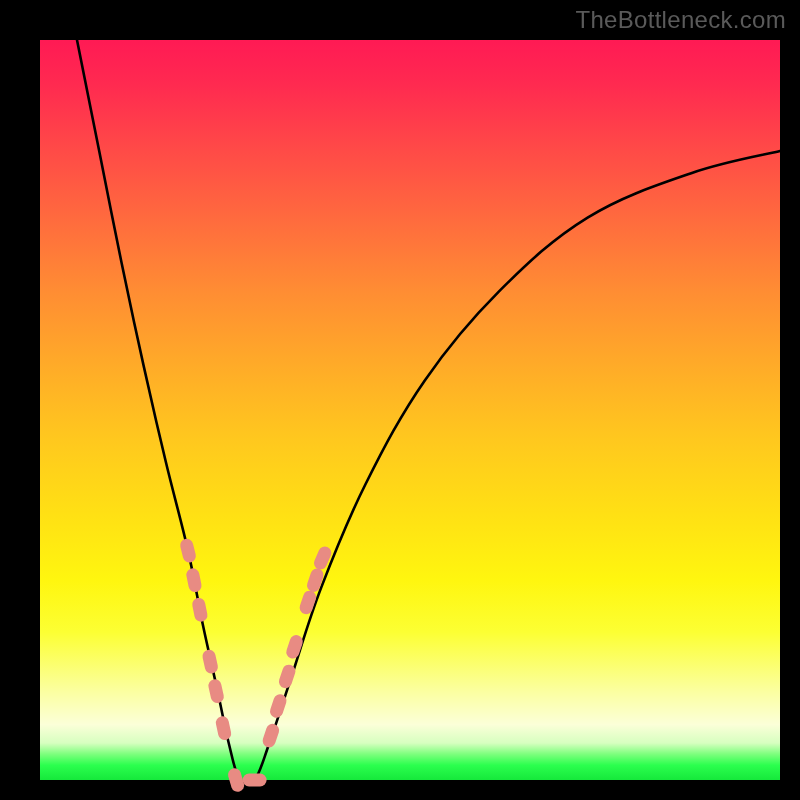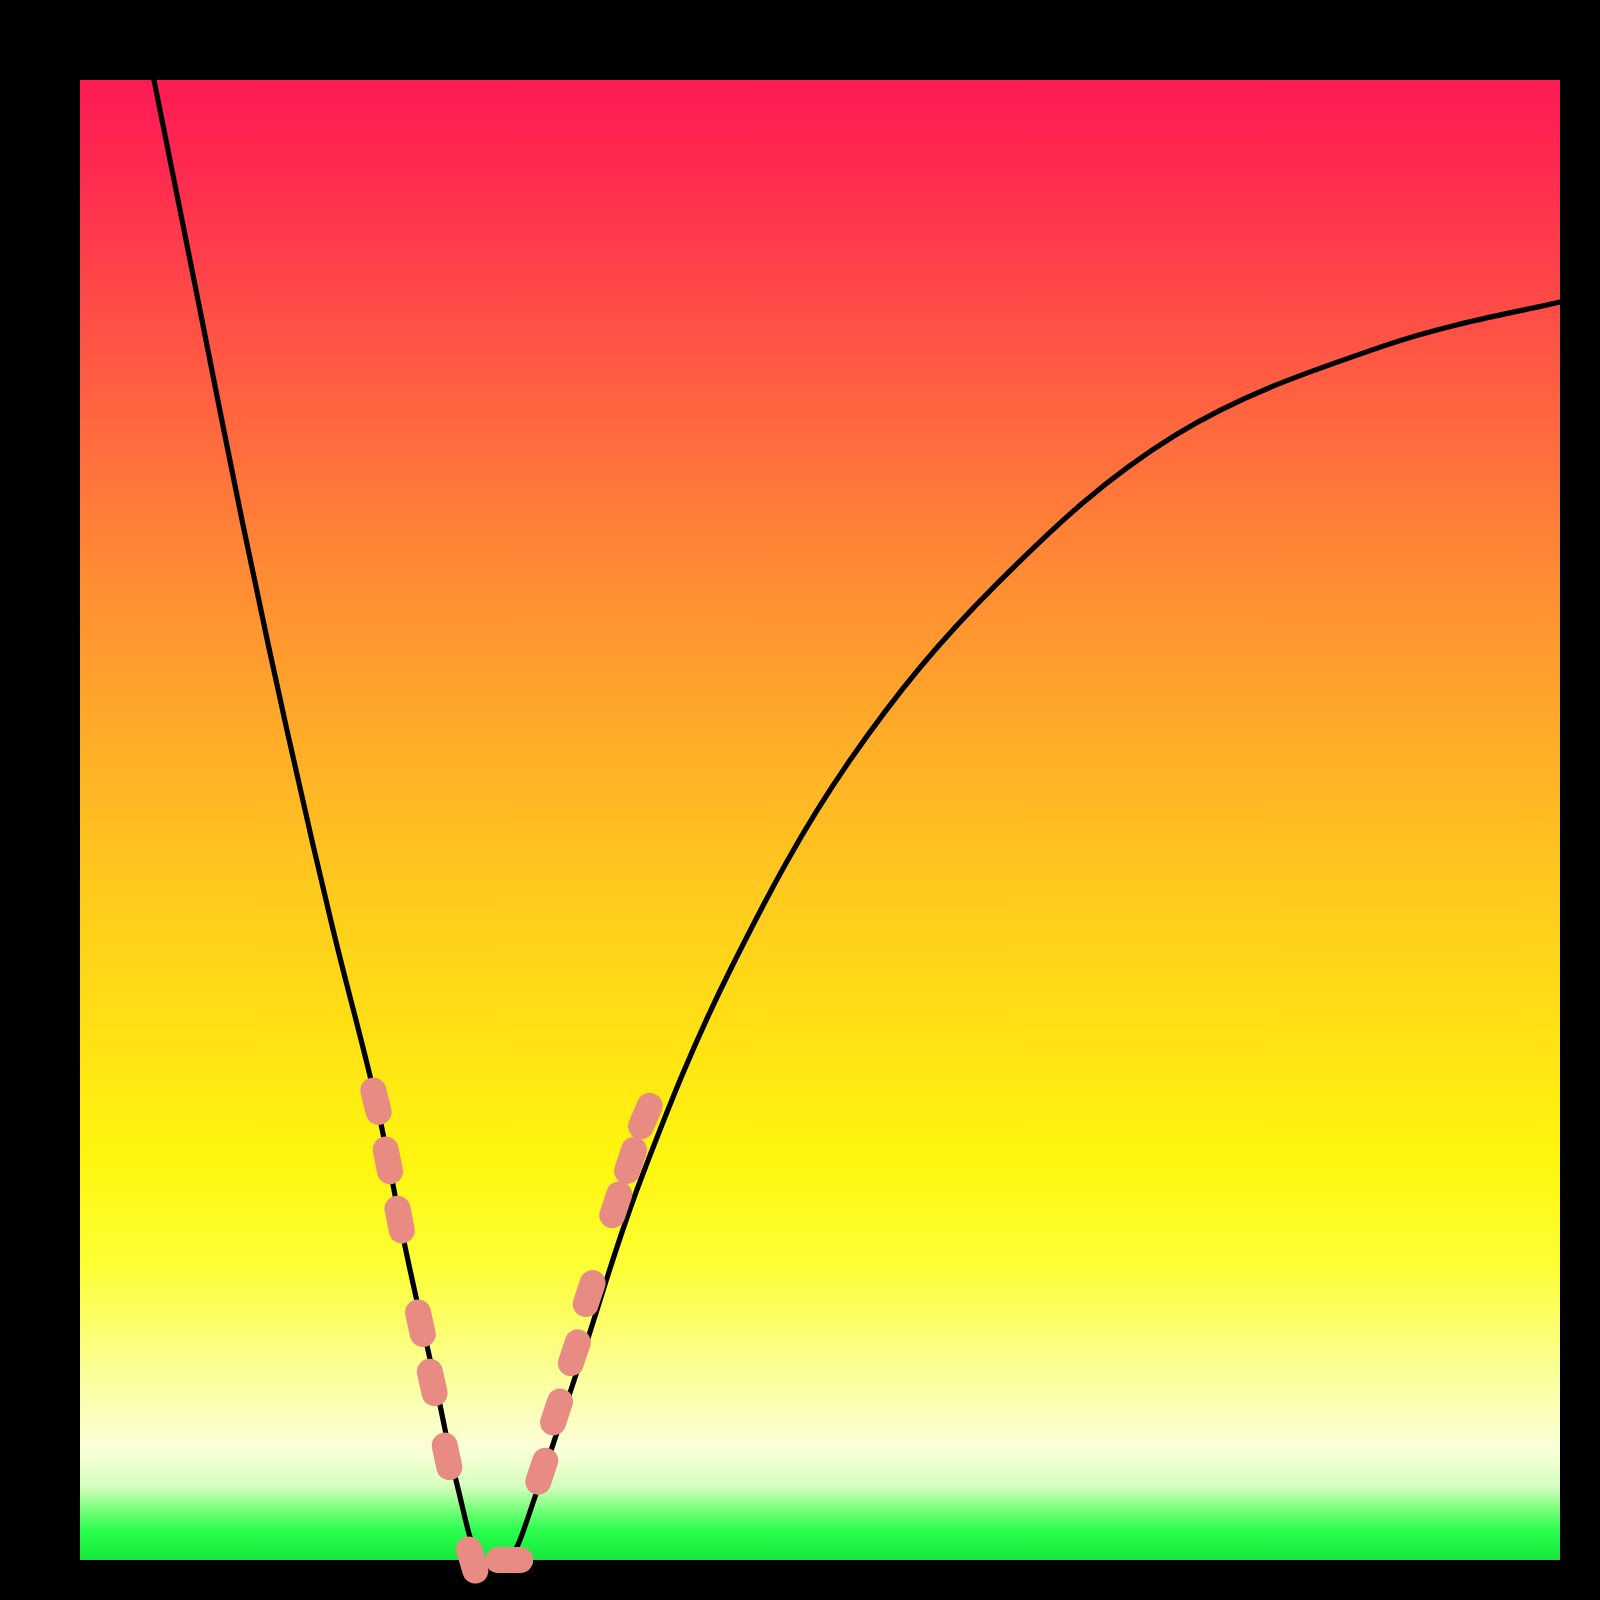--- a/index.html
+++ b/index.html
@@ -63,20 +63,21 @@
     width: 740px;
     height: 740px;
     overflow: visible;
   }
 </style>
 </head>
 <body>
 
 <div class="frame">
 
+  <div class="watermark">TheBottleneck.com</div>
 
   <div class="plot-area">
     <svg class="overlay" viewBox="0 0 740 740" preserveAspectRatio="none">
       <g>
         <path id="curve-path" fill="none" stroke="#000000" stroke-width="2.6" stroke-linecap="round" stroke-linejoin="round" d="M 37.00 0.00 C 41.00 19.98, 51.21 71.04, 59.20 111.00 C 67.19 150.96, 73.41 183.37, 81.40 222.00 C 89.39 260.63, 95.61 289.64, 103.60 325.60 C 111.59 361.56, 117.81 388.50, 125.80 421.80 C 133.79 455.10, 141.34 481.30, 148.00 510.60 C 154.66 539.90, 157.47 559.29, 162.80 584.60 C 168.13 609.91, 172.94 629.89, 177.60 651.20 C 182.26 672.51, 184.70 687.02, 188.70 703.00 C 192.70 718.98, 195.14 733.34, 199.80 740.00 C 204.46 746.66, 209.27 746.66, 214.60 740.00 C 219.93 733.34, 222.74 721.65, 229.40 703.00 C 236.06 684.35, 242.28 664.37, 251.60 636.40 C 260.92 608.43, 267.88 582.23, 281.20 547.60 C 294.52 512.97, 306.95 481.30, 325.60 444.00 C 344.25 406.70, 360.82 375.03, 384.80 340.40 C 408.78 305.77, 429.50 280.90, 458.80 251.60 C 488.10 222.30, 512.97 198.91, 547.60 177.60 C 582.23 156.29, 616.57 145.19, 651.20 133.20 C 685.83 121.21, 724.02 115.00, 740.00 111.00"></path>
       </g>
       <g id="dots-group">
           <rect x="-12.00" y="-6.50" width="24" height="13" rx="6.5" ry="6.5" fill="#e88b83" stroke="#d96a60" stroke-width="0" transform="translate(148.00 510.60) rotate(76.0)"></rect>
           <rect x="-12.00" y="-6.50" width="24" height="13" rx="6.5" ry="6.5" fill="#e88b83" stroke="#d96a60" stroke-width="0" transform="translate(153.92 540.20) rotate(78.7)"></rect>
           <rect x="-12.00" y="-6.50" width="24" height="13" rx="6.5" ry="6.5" fill="#e88b83" stroke="#d96a60" stroke-width="0" transform="translate(159.84 569.80) rotate(78.7)"></rect>

